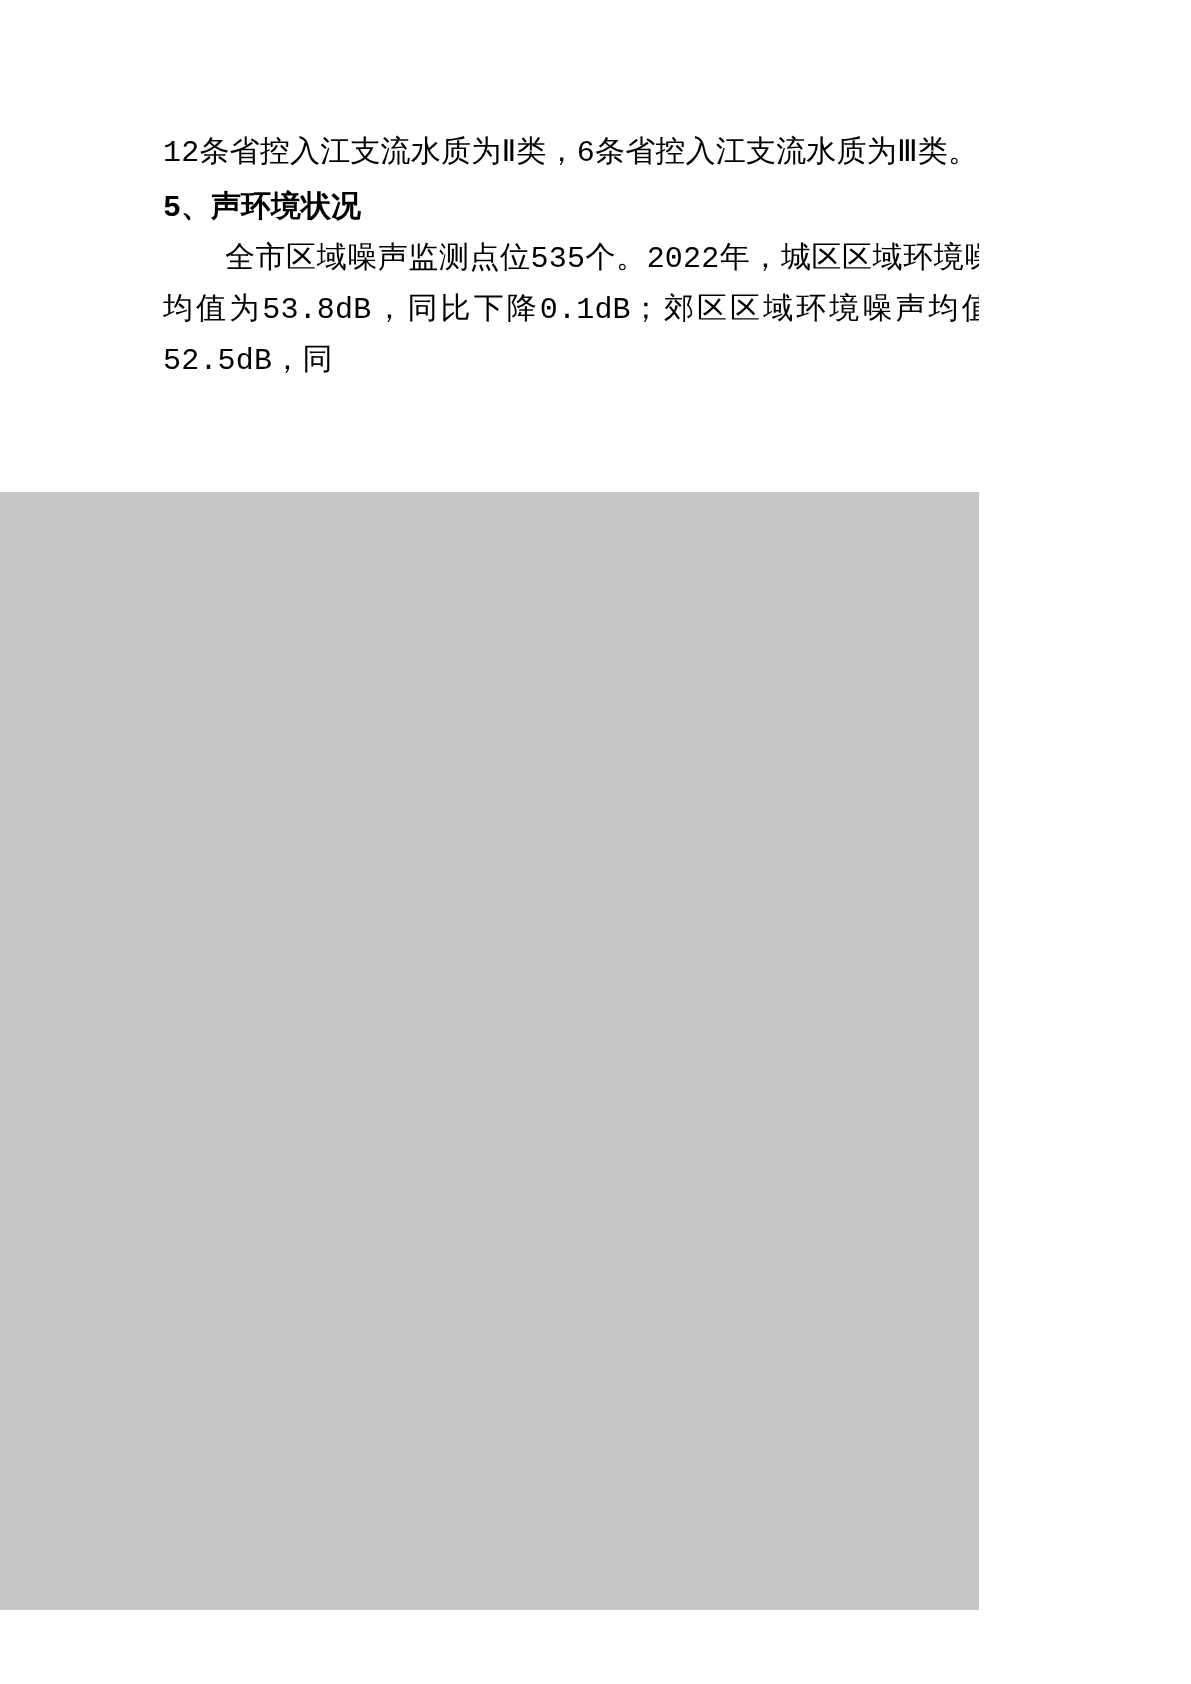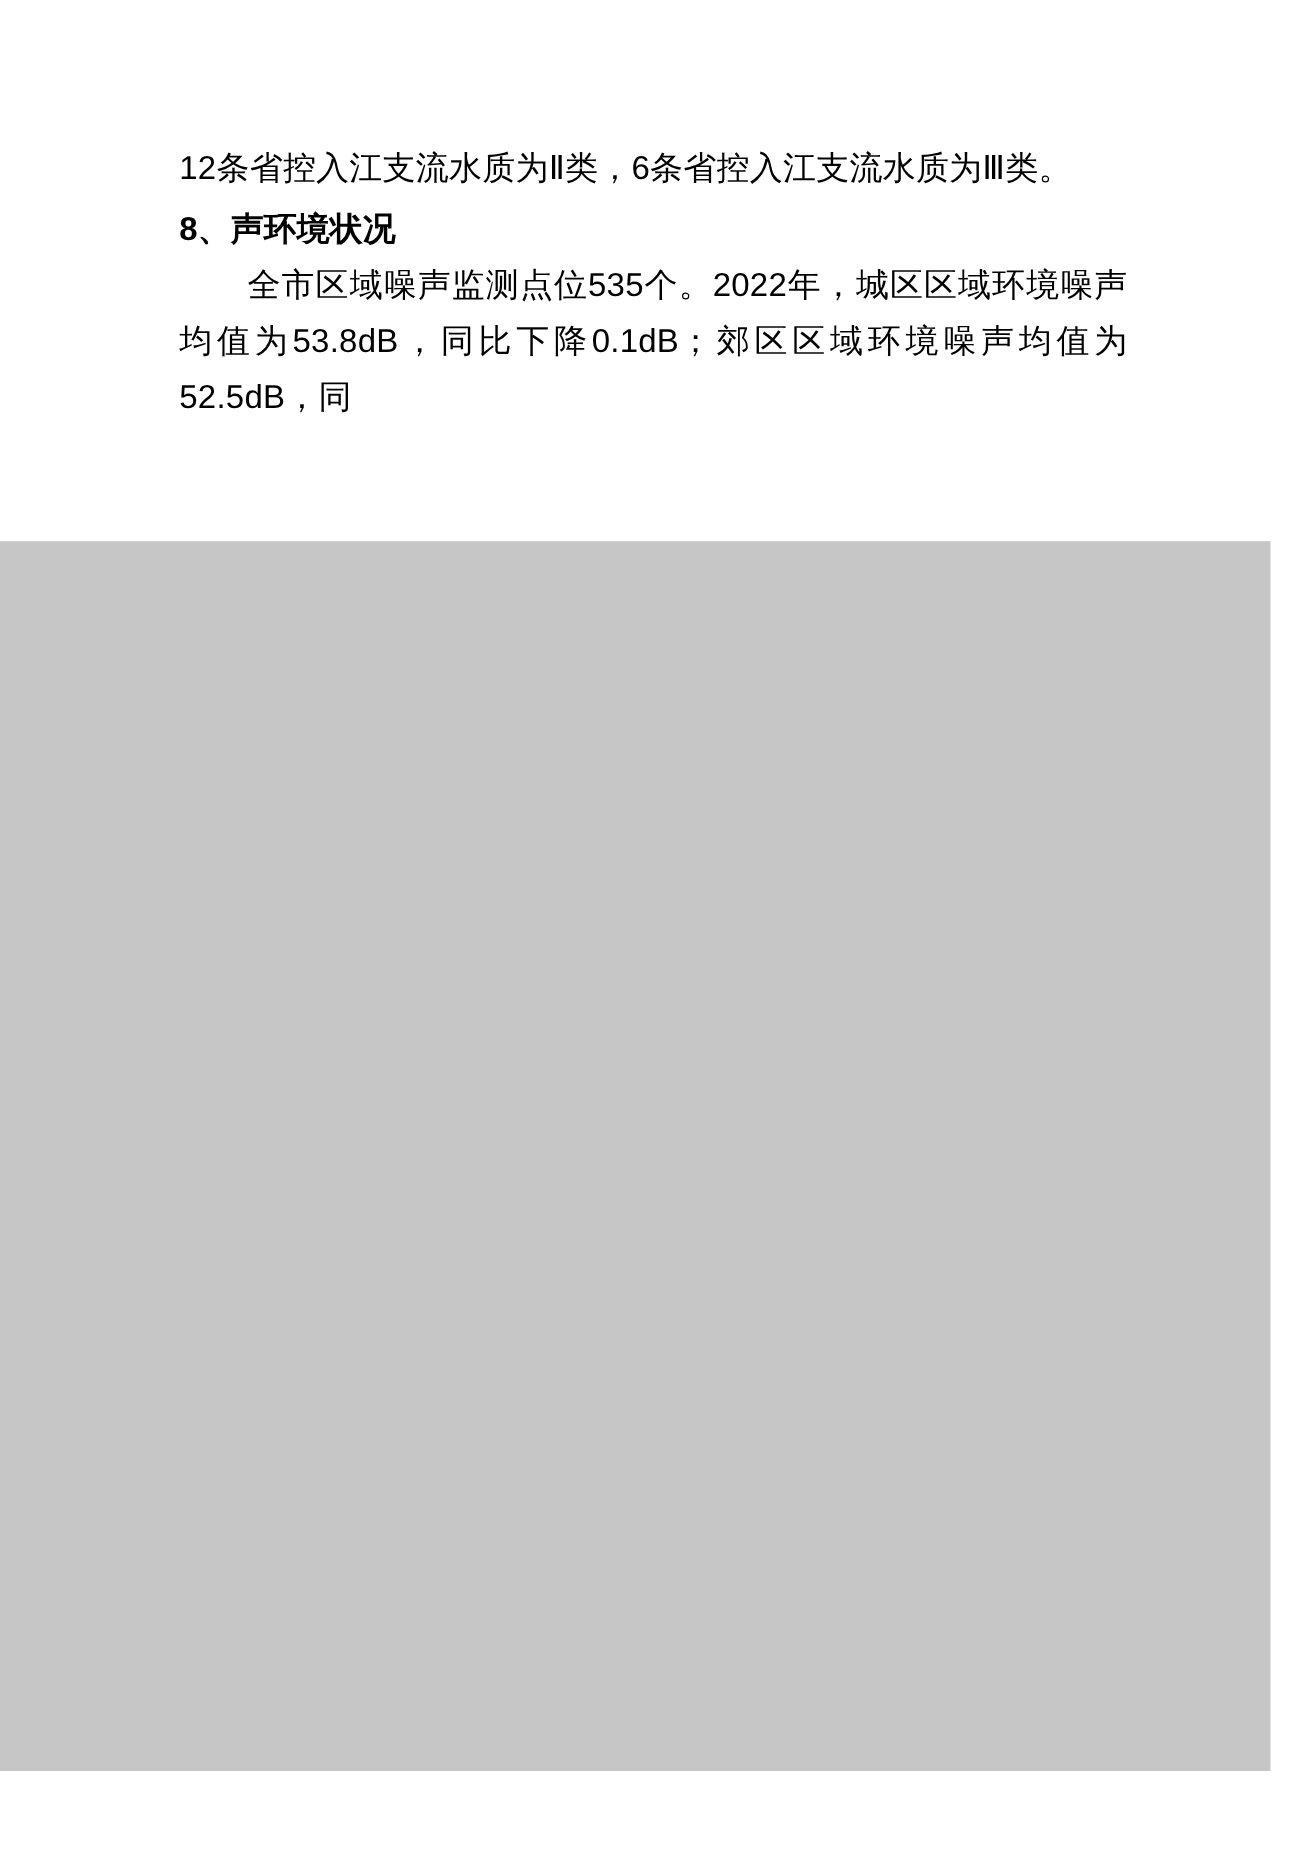--- a/index.html
+++ b/index.html
@@ -2,25 +2,25 @@
 <html><head>
 <meta charset="utf-8">
 <style>
   html, body {
     margin: 0;
     padding: 0;
     background: #ffffff;
   }
   .page {
     position: relative;
-    width: 1155px;
+    width: 979px;
     height: 1684px;
     background: #ffffff;
     overflow: hidden;
-    font-family: Liberation Sans, sans-serif;
+    font-family: Liberation Mono, monospace;
   }
   .doc-body {
     position: absolute;
     left: 163px;
     top: 128px;
     width: 862px;
   }
   .para {
     font-size: 30px;
     line-height: 51px;
@@ -61,21 +61,21 @@
 </head>
 <body>
 
 <div class="page">
 
   <div class="doc-body">
 
     <p class="para">12条省控入江支流水质为Ⅱ类，6条省控入江支流水质为Ⅲ类。</p>
 
 
-    <h3 class="heading">8、声环境状况</h3>
+    <h3 class="heading">5、声环境状况</h3>
 
     <p class="para indent">全市区域噪声监测点位535个。2022年，城区区域环境噪声均值为53.8dB，同比下降0.1dB；郊区区域环境噪声均值为52.5dB，同</p>
 
   </div>
 
   <div class="occluder"></div>
   <div class="occluder-bottom"></div>
 
 </div>
 

